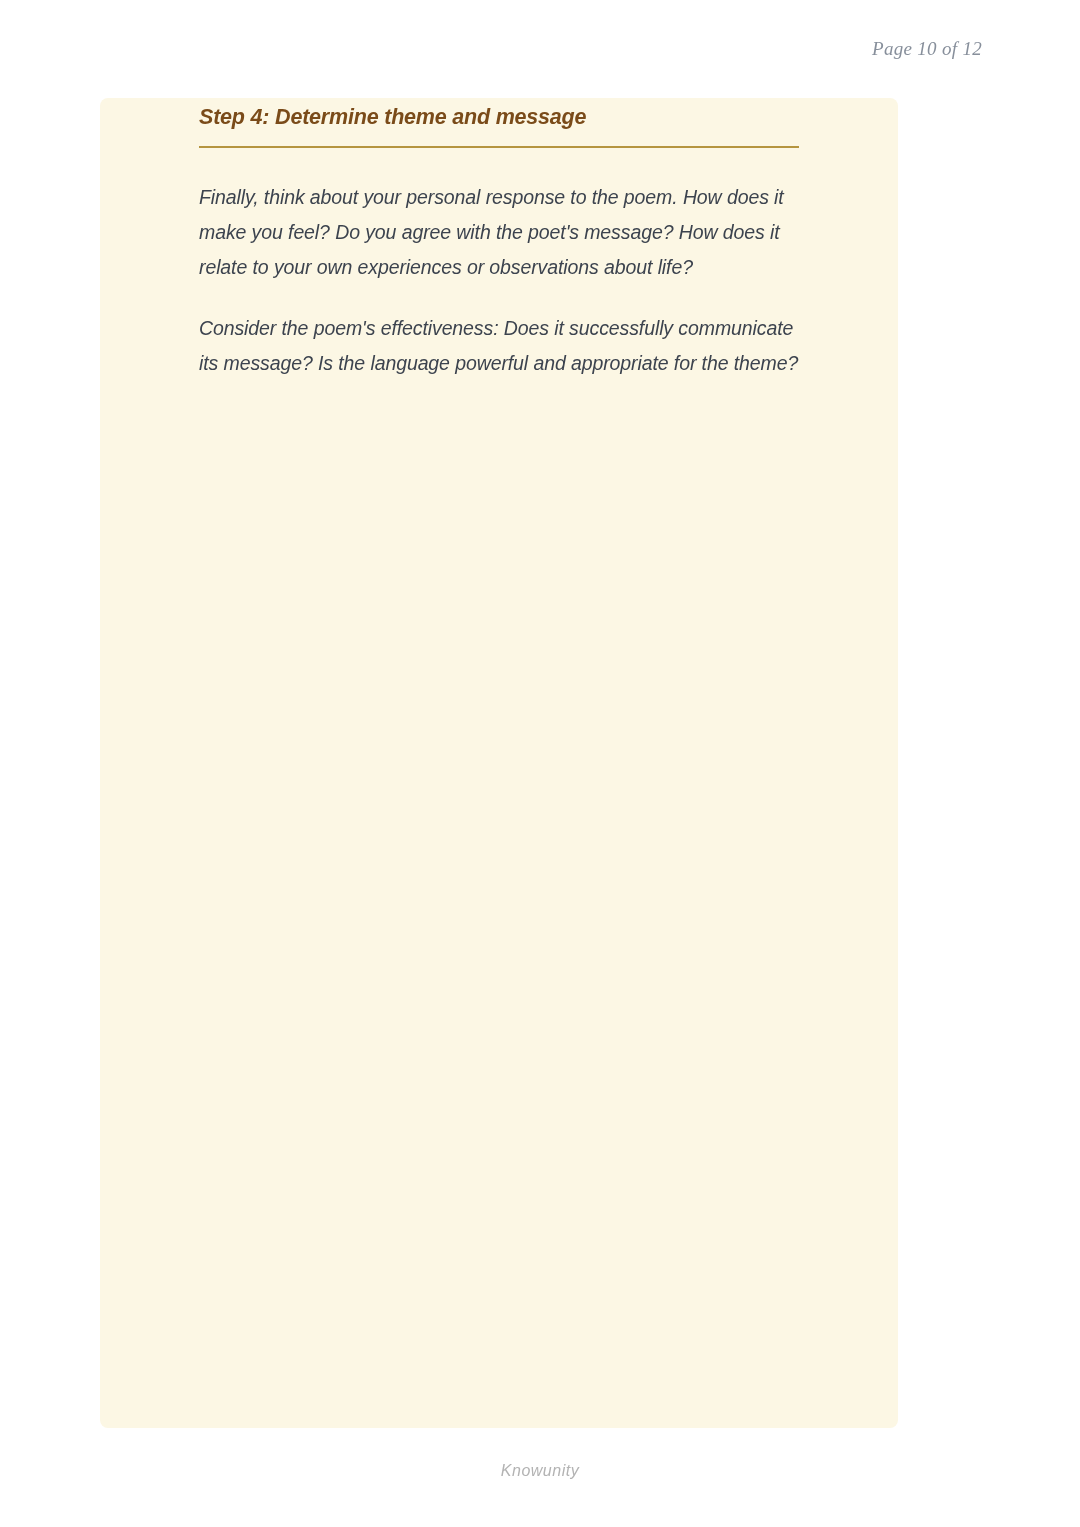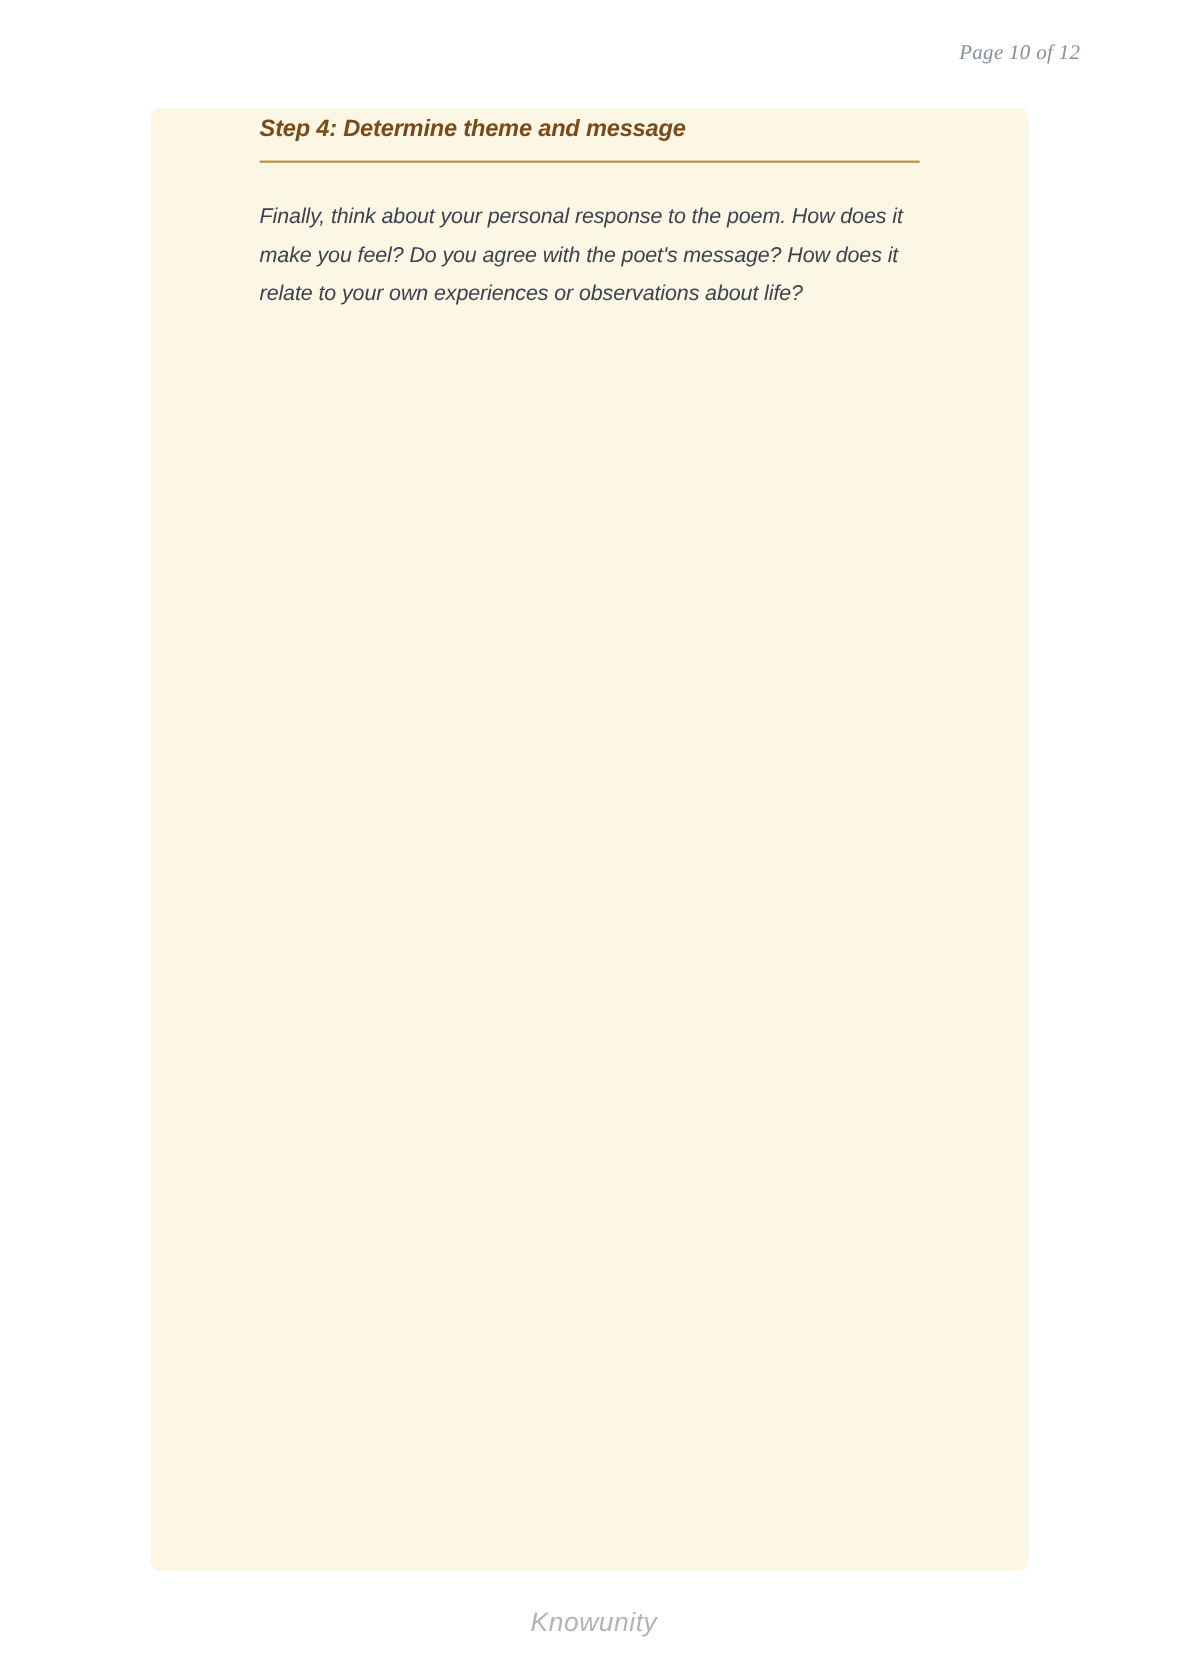--- a/index.html
+++ b/index.html
@@ -30,21 +30,20 @@
   }
   .content-card {
     position: absolute;
     left: 100px;
     top: 98px;
     width: 798px;
     height: 1330px;
     background: var(--card-background);
     border-radius: 8px;
     padding: 6px 99px 16px 99px;
-    margin-left: 37px;
   }
   .section-heading {
     font-size: 21.5px;
     font-weight: 700;
     line-height: 26px;
     color: var(--heading-brown);
     letter-spacing: -0.2px;
     padding-bottom: 16px;
     border-bottom: 2px solid var(--divider-gold);
   }
@@ -56,35 +55,36 @@
     letter-spacing: -0.1px;
     margin-top: 32px;
   }
   .paragraph + .paragraph { margin-top: 26px; }
   .footer-brand {
     position: absolute;
     top: 1462px;
     left: 0;
     width: 100%;
     text-align: center;
-    font-size: 24px;
+    font-size: 16px;
     color: var(--footer-gray);
     letter-spacing: 0.5px;
   }
 </style>
 </head>
 <body>
 
 <div class="page-number">Page 10 of 12</div>
 
 <div class="content-card">
 
   <div class="section">
     <h2 class="section-heading">Step 4: Determine theme and message</h2>
   </div>
 
   <div class="section">
     <p class="paragraph">Finally, think about your personal response to the poem. How does it make you feel? Do you agree with the poet's message? How does it relate to your own experiences or observations about life?</p>
+    <p class="paragraph">Consider the poem's effectiveness: Does it successfully communicate its message? Is the language powerful and appropriate for the theme?</p>
   </div>
 
 </div>
 
 <div class="footer-brand">Knowunity</div>
 
 </body></html>

